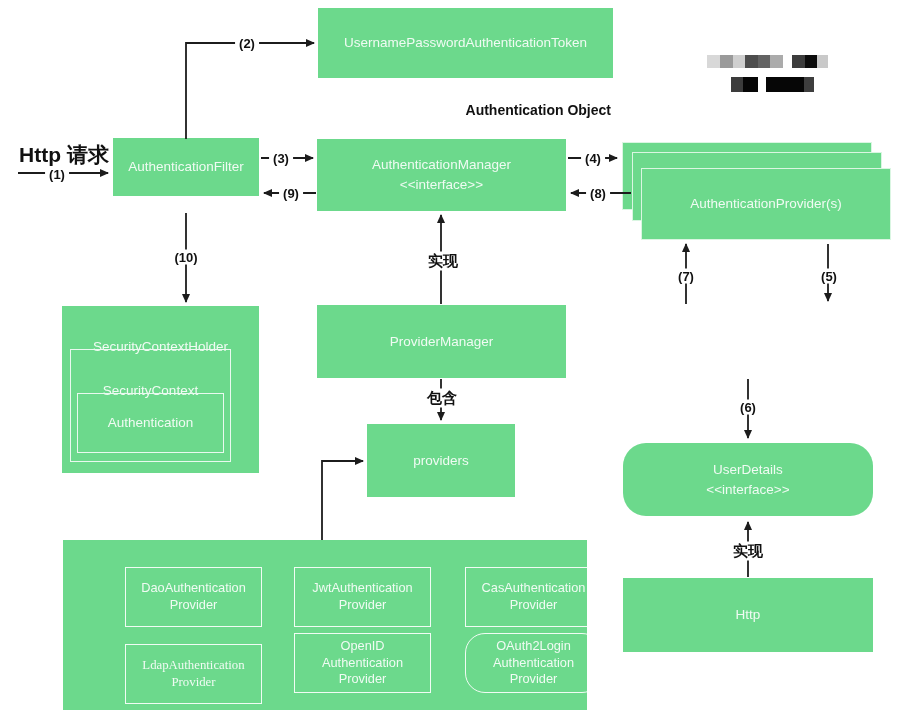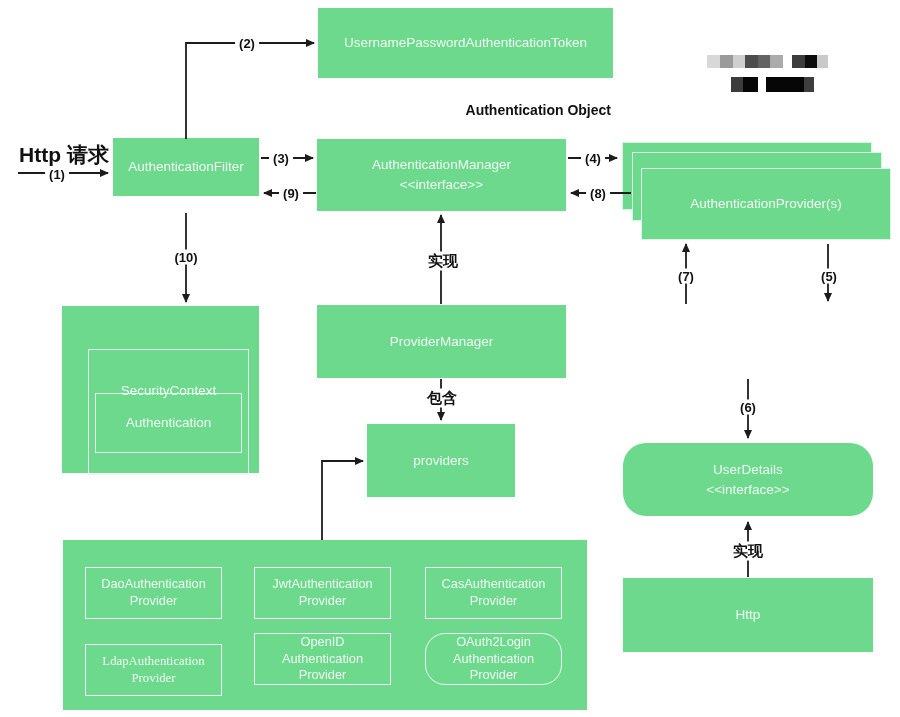--- a/index.html
+++ b/index.html
@@ -21,36 +21,36 @@
   #n-token{left:318px; top:8px; width:295px; height:70px;}
   #caption-auth-object{position:absolute; left:316px; top:94px; width:295px; text-align:right;
     font-weight:700; font-size:14px; color:var(--label-text);margin-top:8px;}
   #n-filter{left:113px; top:138px; width:146px; height:58px;}
   #n-manager{left:317px; top:139px; width:249px; height:72px;}
   #n-stack-back{left:622px; top:142px; width:250px; height:68px;}
   #n-stack-mid{left:632px; top:152px; width:250px; height:69px;}
   #n-stack-front{left:641px; top:168px; width:250px; height:72px;}
   #n-sch{left:62px; top:306px; width:197px; height:167px; display:block;}
   .sch-title{height:42px; display:flex; align-items:center; justify-content:center;}
-  #n-sc{position:absolute; left:26px; top:43px; width:161px; height:126px;
+  #n-sc{position:absolute; left:8px; top:43px; width:161px; height:113px;
     border:1px solid var(--inner-border); box-sizing:border-box;}
   .sc-title{height:42px; display:flex; align-items:center; justify-content:center;}
   #n-auth{position:absolute; left:6px; top:43px; width:147px; height:60px;
     border:1px solid var(--inner-border); box-sizing:border-box;
     display:flex; align-items:center; justify-content:center;}
   #n-pm{left:317px; top:305px; width:249px; height:73px;}
   #n-providers{left:367px; top:424px; width:148px; height:73px;}
   #n-uds{left:623px; top:305px; width:250px; height:73px;}
   #n-ud{left:623px; top:443px; width:250px; height:73px;border-radius:23px;}
   #n-user{left:623px; top:578px; width:250px; height:74px;}
   #n-big{left:63px; top:540px; width:524px; height:170px; display:block;}
   .pgbox{
-    position:absolute; width:137px; height:52px; border:1px solid rgba(255,255,255,.9);
+    position:absolute; width:137px; height:60px; border:1px solid rgba(255,255,255,.9);
     box-sizing:border-box; display:flex; align-items:center; justify-content:center;
-    text-align:center; color:var(--box-text); font-size:12.8px; line-height:1.3; white-space:pre-line;
+    text-align:center; color:var(--box-text); font-size:12.8px; line-height:1.3; white-space:pre-line;margin-left:40px;
   }
   #pg1{left:22px; top:27px;} #pg2{left:191px; top:27px;} #pg3{left:362px; top:27px;}
   #pg4{left:22px; top:104px;font-family:Liberation Serif, serif;} #pg5{left:191px; top:93px;} #pg6{left:362px; top:93px;border-radius:20px;}
   
   svg.edges{position:absolute; left:0; top:0; z-index:5; pointer-events:none;}
   .edge{stroke:var(--line); stroke-width:1.8; fill:none;}
   .ah-fill{fill:var(--line);}
   .edge-label{
     position:absolute; z-index:6; transform:translate(-50%,-50%);
     background:var(--bg); color:var(--label-text);
@@ -80,20 +80,21 @@
   <div class="gbox" id="n-filter">AuthenticationFilter</div>
 
   <div class="gbox" id="n-manager">AuthenticationManager
 &lt;&lt;interface&gt;&gt;</div>
 
   <div class="gbox stackbox" id="n-stack-back"></div>
   <div class="gbox stackbox" id="n-stack-mid"></div>
   <div class="gbox stackbox" id="n-stack-front">AuthenticationProvider(s)</div>
 
   <div class="gbox" id="n-sch">
+    <div class="sch-title">SecurityContextHolder</div>
     <div id="n-sc">
       <div class="sc-title">SecurityContext</div>
       <div id="n-auth">
         <span>Authentication</span>
       </div>
     </div>
   </div>
 
   <div class="gbox" id="n-pm">ProviderManager</div>
 

